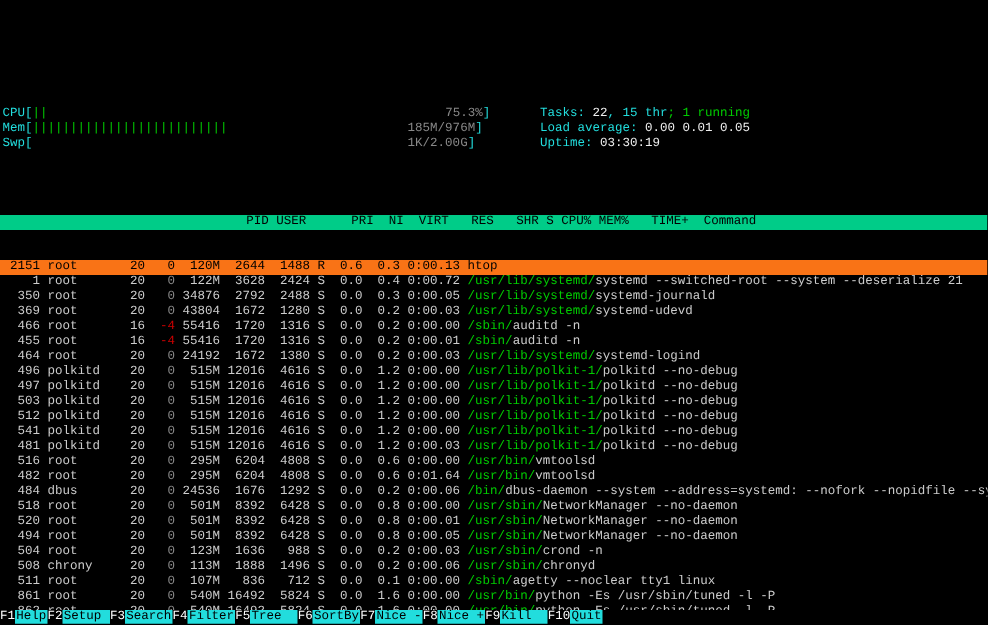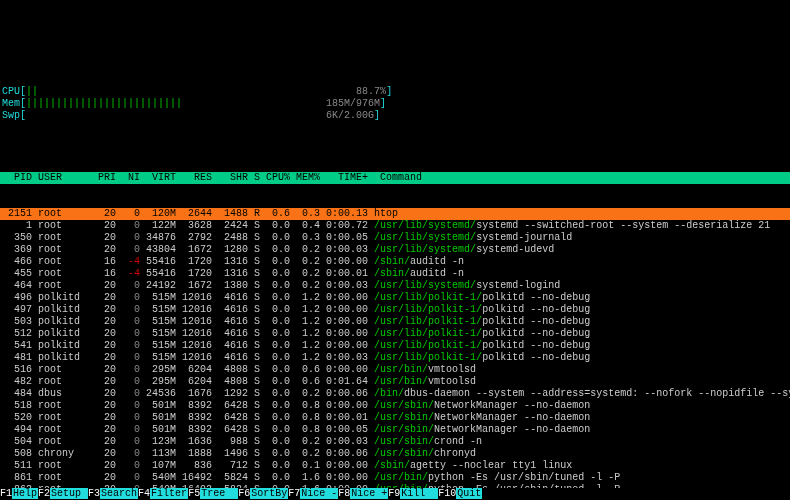--- a/index.html
+++ b/index.html
@@ -16,21 +16,22 @@
   }
   .header { padding: 2px; }
   .cyan { color: #2dd; }
   .green { color: #0c0; }
   .red { color: #c00; }
   .grey { color: #888; }
   .white { color: #eee; }
   .columns-header {
     background: #0c8;
     color: #000;
-    padding: 0 2px;
+    padding: 0 20px;
+    text-align: center;
   }
   .row { padding: 0 2px; }
   .row.sel { background: #f97316; color: #000; }
   .row.sel .green, .row.sel .cyan, .row.sel .grey { color: #000; }
   .footer {
     position: absolute;
     bottom: 0; left: 0; right: 12px;
     background: #000;
   }
   .fkey { color: #fff; }
@@ -40,23 +41,28 @@
   .right-stats { }
 </style>
 </head>
 <body>
 
 
 
 <div class="header">
   <div class="top">
     <div class="left-meters">
-<span class="cyan">CPU</span><span class="cyan">[</span><span class="green">||</span><span class="grey">                                                     <span>88.7%</span></span><span class="cyan">]</span>
+<span class="cyan">CPU</span><span class="cyan">[</span><span class="green">||</span><span class="grey">                                                     <span>75.3%</span></span><span class="cyan">]</span>
 <span class="cyan">Mem</span><span class="cyan">[</span><span class="green">||||||||||||||||||||||||||</span><span class="grey">                        <span>185M/976M</span></span><span class="cyan">]</span>
-<span class="cyan">Swp</span><span class="cyan">[</span><span class="grey">                                                  <span>6K/2.00G</span></span><span class="cyan">]</span>
+<span class="cyan">Swp</span><span class="cyan">[</span><span class="grey">                                                  <span>1K/2.00G</span></span><span class="cyan">]</span>
+    </div>
+    <div class="right-stats">
+<span class="cyan">Tasks: </span><span class="white">22</span><span class="cyan">, 15 thr</span><span class="green">; 1 running</span>
+<span class="cyan">Load average: </span><span class="white">0.00 0.01 0.05</span>
+<span class="cyan">Uptime: </span><span class="white">03:30:19</span>
     </div>
   </div>
 </div>
 
 <div class="columns-header">  PID USER      PRI  NI  VIRT   RES   SHR S CPU% MEM%   TIME+  Command</div>
 
 <div id="process-list"><div class="row sel"> 2151 root       20 <span class="grey">  0</span>  120M  2644  1488 R  0.6  0.3 0:00.13 htop</div><div class="row">    1 root       20 <span class="grey">  0</span>  122M  3628  2424 S  0.0  0.4 0:00.72 <span class="green">/usr/lib/systemd/</span>systemd --switched-root --system --deserialize 21</div><div class="row">  350 root       20 <span class="grey">  0</span> 34876  2792  2488 S  0.0  0.3 0:00.05 <span class="green">/usr/lib/systemd/</span>systemd-journald</div><div class="row">  369 root       20 <span class="grey">  0</span> 43804  1672  1280 S  0.0  0.2 0:00.03 <span class="green">/usr/lib/systemd/</span>systemd-udevd</div><div class="row">  466 root       16 <span class="red"> -4</span> 55416  1720  1316 S  0.0  0.2 0:00.00 <span class="green">/sbin/</span>auditd -n</div><div class="row">  455 root       16 <span class="red"> -4</span> 55416  1720  1316 S  0.0  0.2 0:00.01 <span class="green">/sbin/</span>auditd -n</div><div class="row">  464 root       20 <span class="grey">  0</span> 24192  1672  1380 S  0.0  0.2 0:00.03 <span class="green">/usr/lib/systemd/</span>systemd-logind</div><div class="row">  496 polkitd    20 <span class="grey">  0</span>  515M 12016  4616 S  0.0  1.2 0:00.00 <span class="green">/usr/lib/polkit-1/</span>polkitd --no-debug</div><div class="row">  497 polkitd    20 <span class="grey">  0</span>  515M 12016  4616 S  0.0  1.2 0:00.00 <span class="green">/usr/lib/polkit-1/</span>polkitd --no-debug</div><div class="row">  503 polkitd    20 <span class="grey">  0</span>  515M 12016  4616 S  0.0  1.2 0:00.00 <span class="green">/usr/lib/polkit-1/</span>polkitd --no-debug</div><div class="row">  512 polkitd    20 <span class="grey">  0</span>  515M 12016  4616 S  0.0  1.2 0:00.00 <span class="green">/usr/lib/polkit-1/</span>polkitd --no-debug</div><div class="row">  541 polkitd    20 <span class="grey">  0</span>  515M 12016  4616 S  0.0  1.2 0:00.00 <span class="green">/usr/lib/polkit-1/</span>polkitd --no-debug</div><div class="row">  481 polkitd    20 <span class="grey">  0</span>  515M 12016  4616 S  0.0  1.2 0:00.03 <span class="green">/usr/lib/polkit-1/</span>polkitd --no-debug</div><div class="row">  516 root       20 <span class="grey">  0</span>  295M  6204  4808 S  0.0  0.6 0:00.00 <span class="green">/usr/bin/</span>vmtoolsd</div><div class="row">  482 root       20 <span class="grey">  0</span>  295M  6204  4808 S  0.0  0.6 0:01.64 <span class="green">/usr/bin/</span>vmtoolsd</div><div class="row">  484 dbus       20 <span class="grey">  0</span> 24536  1676  1292 S  0.0  0.2 0:00.06 <span class="green">/bin/</span>dbus-daemon --system --address=systemd: --nofork --nopidfile --systemd-activation</div><div class="row">  518 root       20 <span class="grey">  0</span>  501M  8392  6428 S  0.0  0.8 0:00.00 <span class="green">/usr/sbin/</span>NetworkManager --no-daemon</div><div class="row">  520 root       20 <span class="grey">  0</span>  501M  8392  6428 S  0.0  0.8 0:00.01 <span class="green">/usr/sbin/</span>NetworkManager --no-daemon</div><div class="row">  494 root       20 <span class="grey">  0</span>  501M  8392  6428 S  0.0  0.8 0:00.05 <span class="green">/usr/sbin/</span>NetworkManager --no-daemon</div><div class="row">  504 root       20 <span class="grey">  0</span>  123M  1636   988 S  0.0  0.2 0:00.03 <span class="green">/usr/sbin/</span>crond -n</div><div class="row">  508 chrony     20 <span class="grey">  0</span>  113M  1888  1496 S  0.0  0.2 0:00.06 <span class="green">/usr/sbin/</span>chronyd</div><div class="row">  511 root       20 <span class="grey">  0</span>  107M   836   712 S  0.0  0.1 0:00.00 <span class="green">/sbin/</span>agetty --noclear tty1 linux</div><div class="row">  861 root       20 <span class="grey">  0</span>  540M 16492  5824 S  0.0  1.6 0:00.00 <span class="green">/usr/bin/</span>python -Es /usr/sbin/tuned -l -P</div><div class="row">  862 root       20 <span class="grey">  0</span>  540M 16492  5824 S  0.0  1.6 0:00.00 <span class="green">/usr/bin/</span>python -Es /usr/sbin/tuned -l -P</div><div class="row">  864 root       20 <span class="grey">  0</span>  540M 16492  5824 S  0.0  1.6 0:02.09 <span class="green">/usr/bin/</span>python -Es /usr/sbin/tuned -l -P</div></div>
 
 <div class="footer" id="footer"><span class="fkey">F1</span><span class="flabel">Help</span><span class="fkey">F2</span><span class="flabel">Setup </span><span class="fkey">F3</span><span class="flabel">Search</span><span class="fkey">F4</span><span class="flabel">Filter</span><span class="fkey">F5</span><span class="flabel">Tree  </span><span class="fkey">F6</span><span class="flabel">SortBy</span><span class="fkey">F7</span><span class="flabel">Nice -</span><span class="fkey">F8</span><span class="flabel">Nice +</span><span class="fkey">F9</span><span class="flabel">Kill  </span><span class="fkey">F10</span><span class="flabel">Quit</span></div>
 

